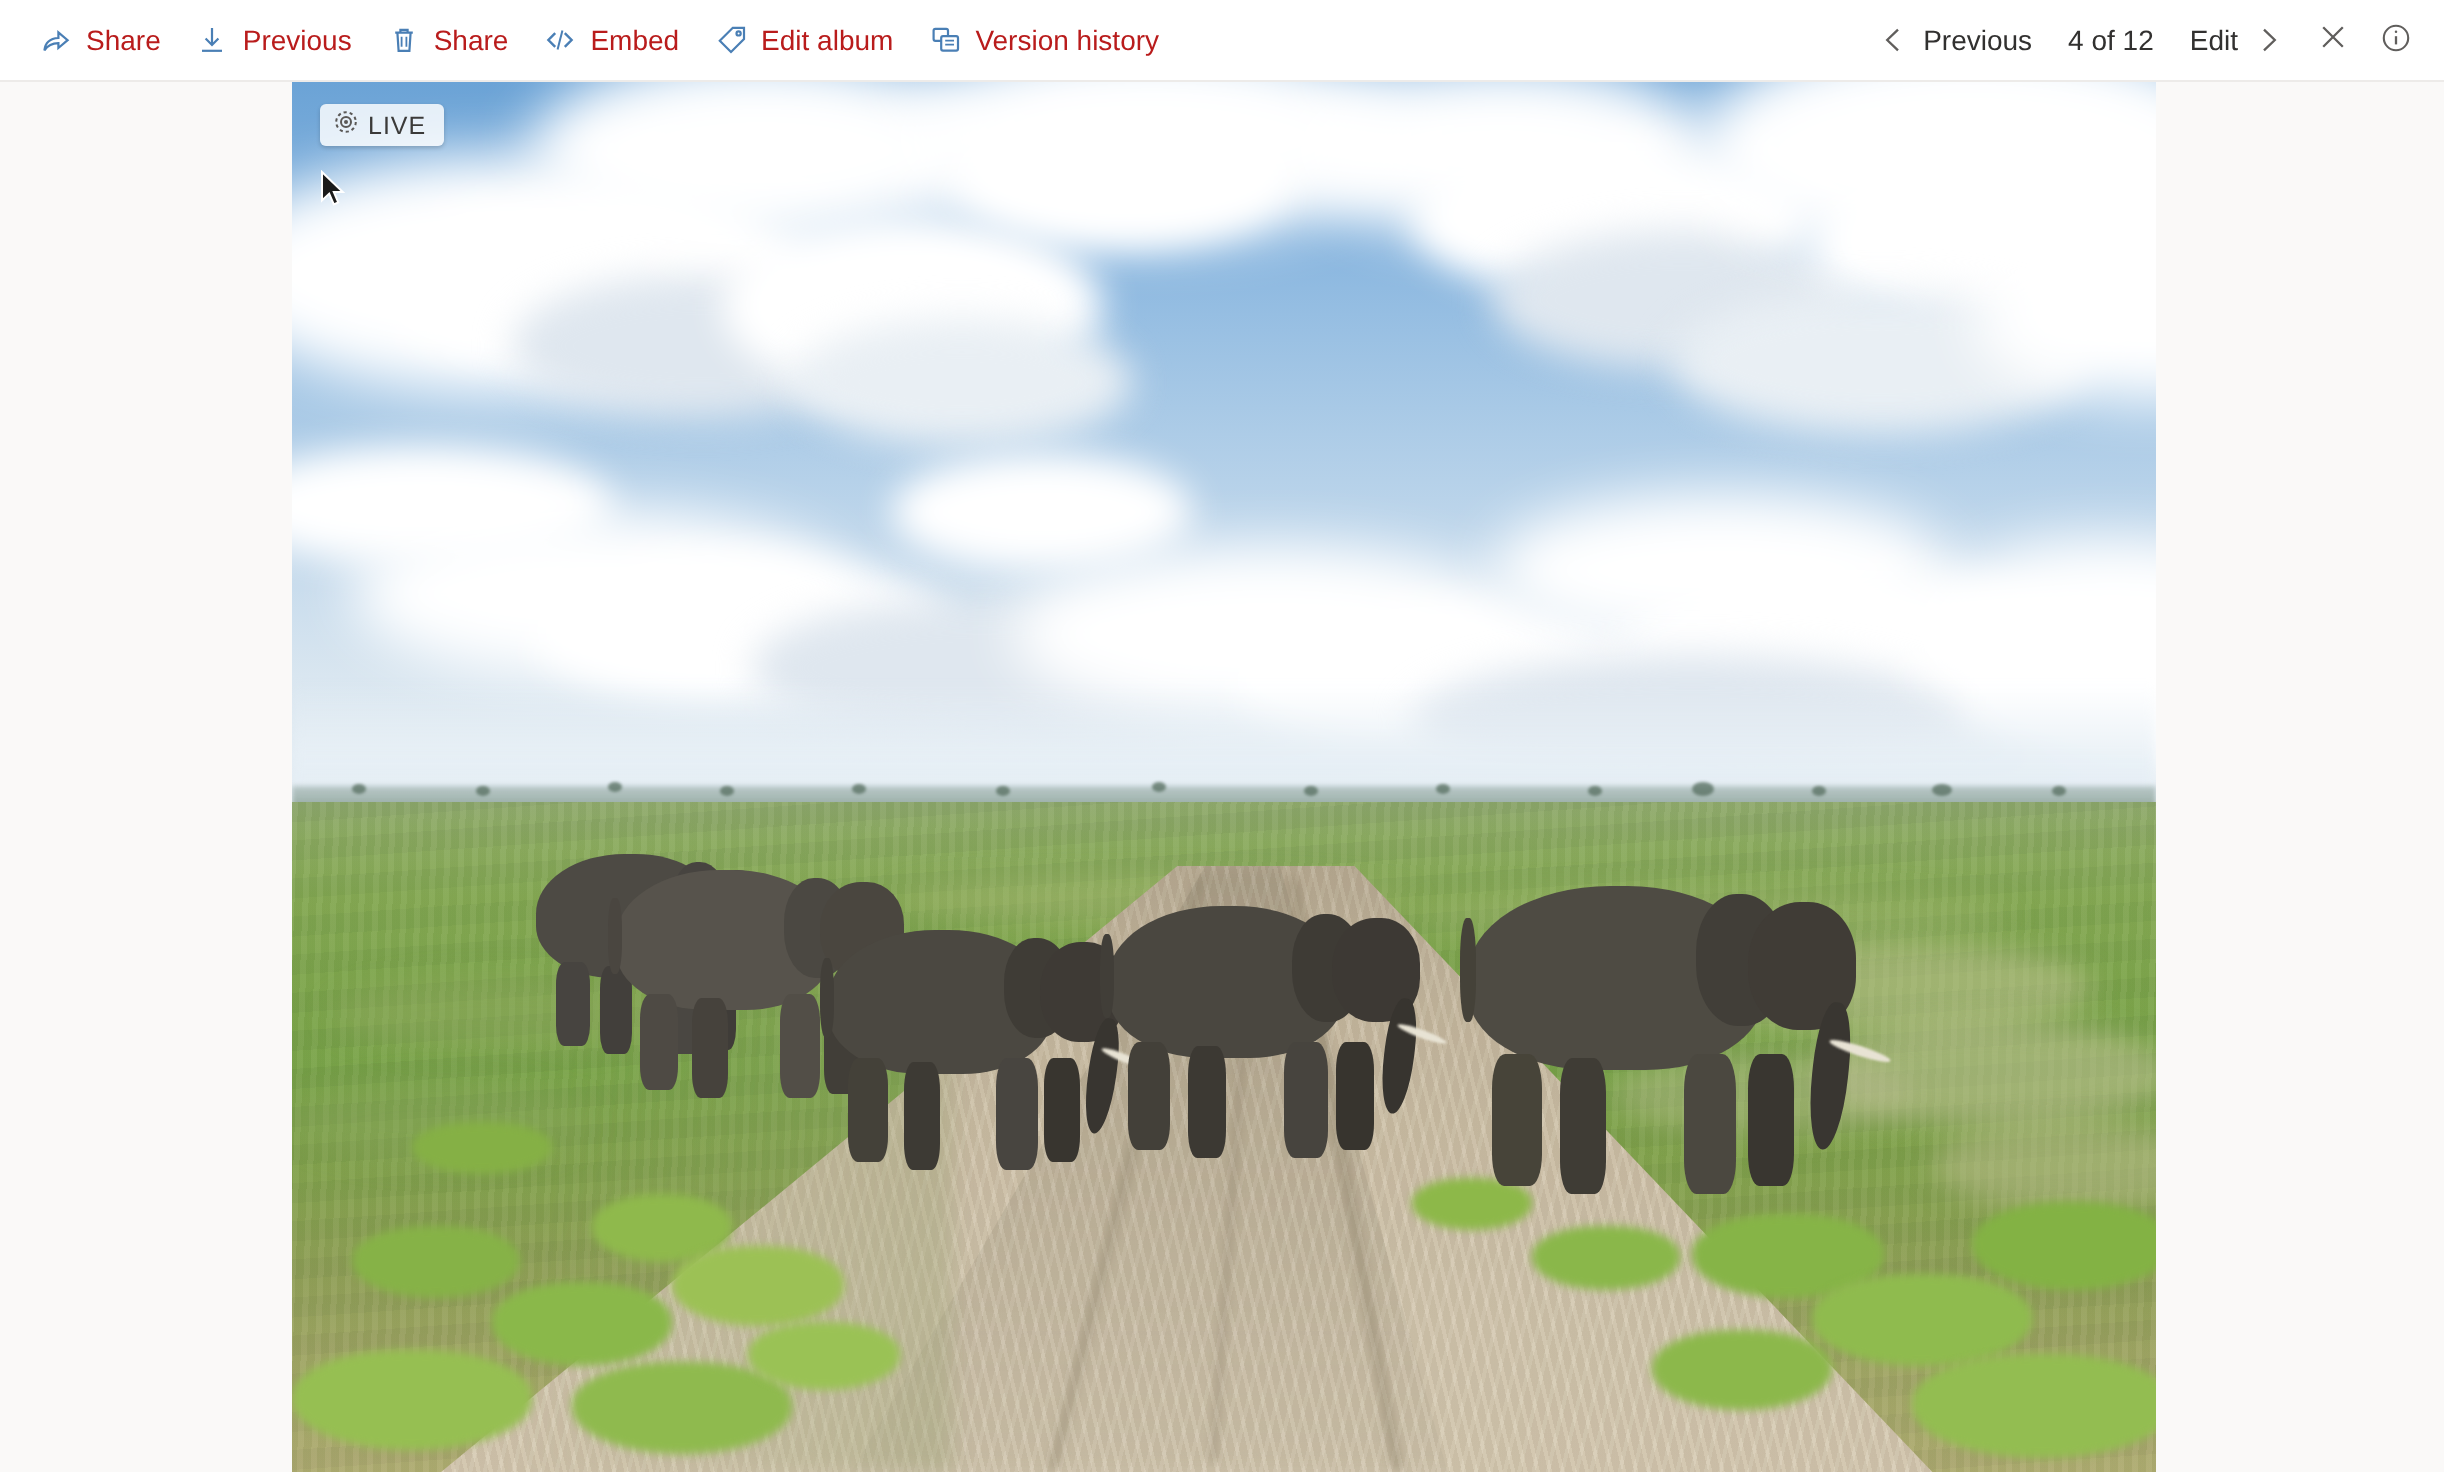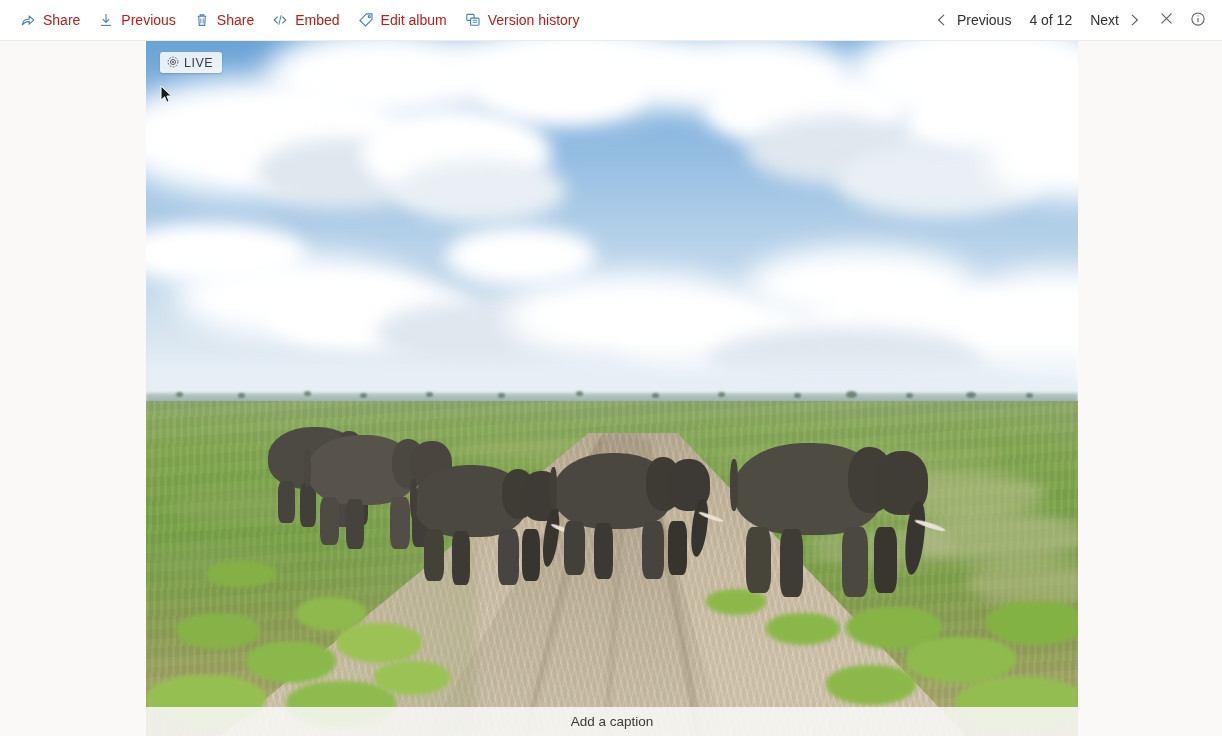--- a/index.html
+++ b/index.html
@@ -263,21 +263,21 @@
         <svg width="14" height="14" viewBox="0 0 14 14" fill="none" stroke="#605e5c" stroke-width="1.15">
           <path d="M9 1.8L3.6 7 9 12.2"></path>
         </svg>
       </span>
       <span>Previous</span>
     </button>
 
     <span class="nav-count">4 of 12</span>
 
     <button class="nav-btn">
-      <span>Next</span>
+      <span>Edit</span>
       <span class="cmd-ico">
         <svg width="14" height="14" viewBox="0 0 14 14" fill="none" stroke="#605e5c" stroke-width="1.15">
           <path d="M5 1.8L10.4 7 5 12.2"></path>
         </svg>
       </span>
     </button>
 
     <button class="icon-btn">
       <span>
         <svg width="15" height="15" viewBox="0 0 15 15" fill="none" stroke="#605e5c" stroke-width="1.15">
@@ -463,23 +463,20 @@
       <span>
         <svg width="12" height="12" viewBox="0 0 12 12" fill="none" stroke="#5a5856" stroke-width="1">
           <circle cx="6" cy="6" r="4.9" stroke-dasharray="1.6 1.5"></circle>
           <circle cx="6" cy="6" r="2.5"></circle>
           <circle cx="6" cy="6" r="1" fill="#5a5856" stroke="none"></circle>
         </svg>
       </span>
       <span class="lbl">LIVE</span>
     </div>
 
-    <div class="caption-bar">
-      <span>Add a caption</span>
-    </div>
 
   </div>
 
   <div class="cursor">
     <svg width="13" height="19" viewBox="0 0 13 19">
       <path d="M1 1 L1 15.2 L4.6 11.8 L6.9 17.2 L9.1 16.2 L6.9 11.0 L11.4 11.0 Z" fill="#1b1b1b" stroke="#ffffff" stroke-width="1"></path>
     </svg>
   </div>
 
 </div>

